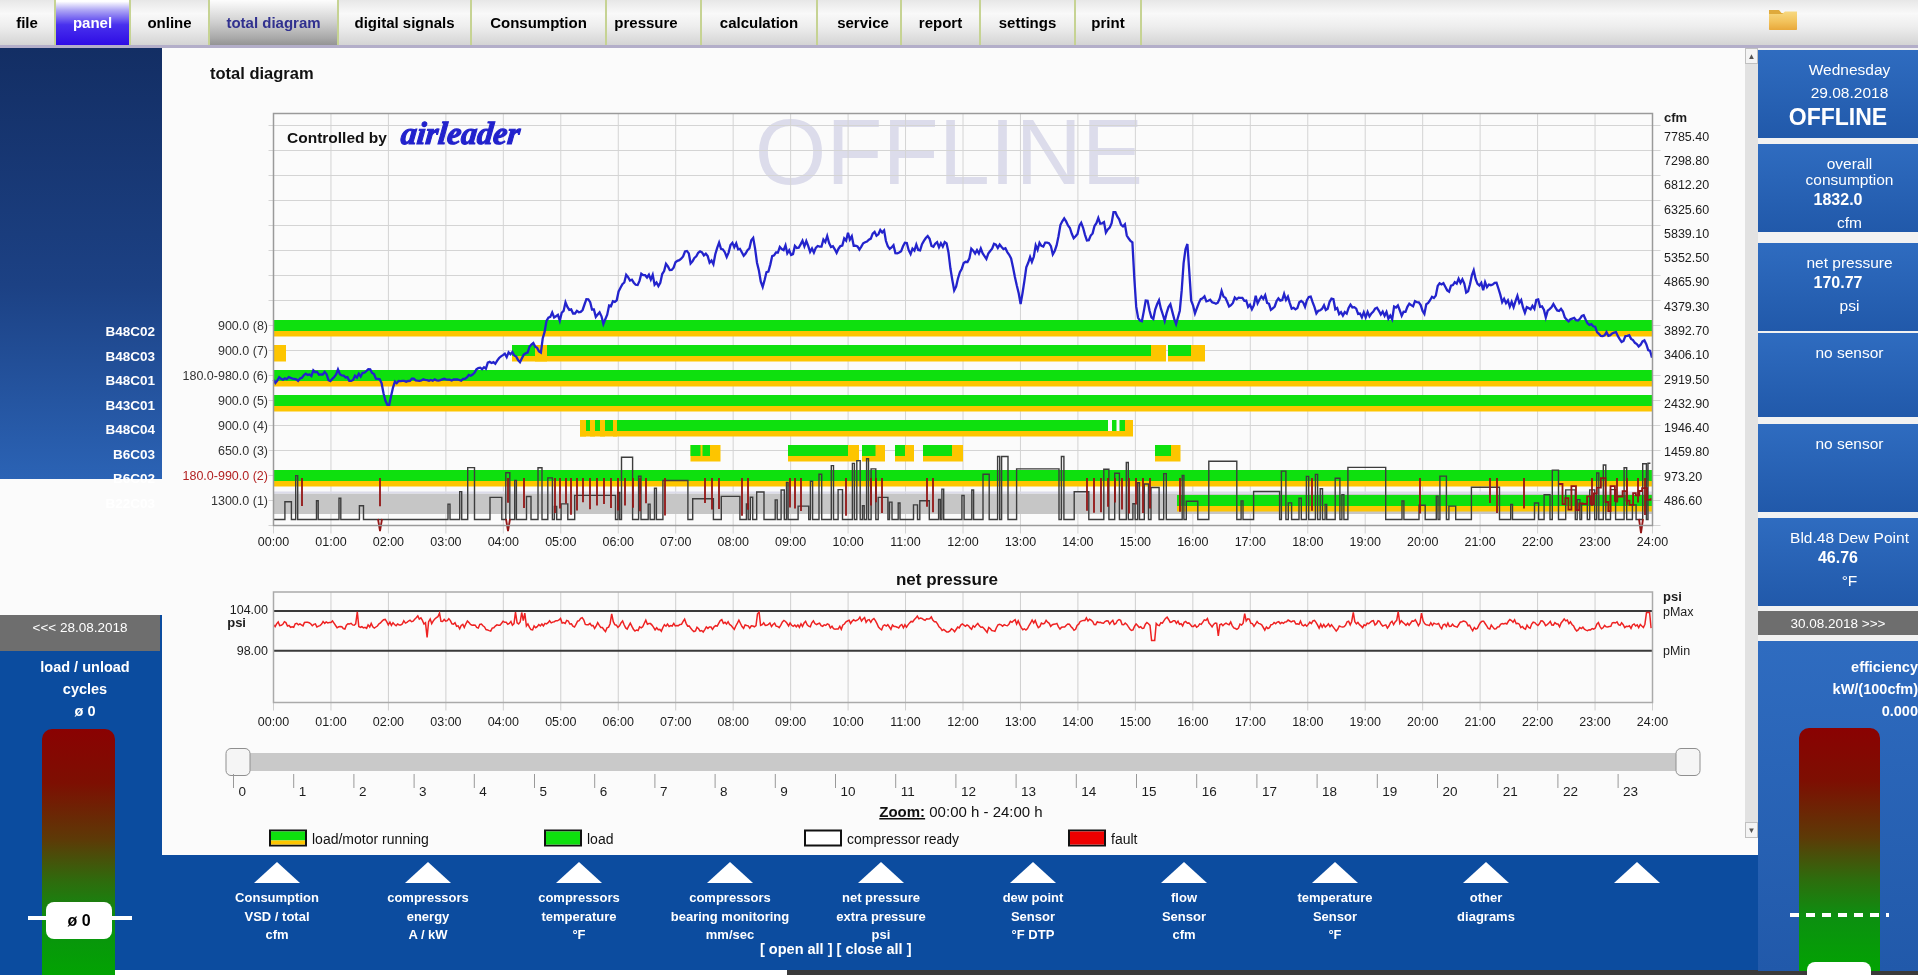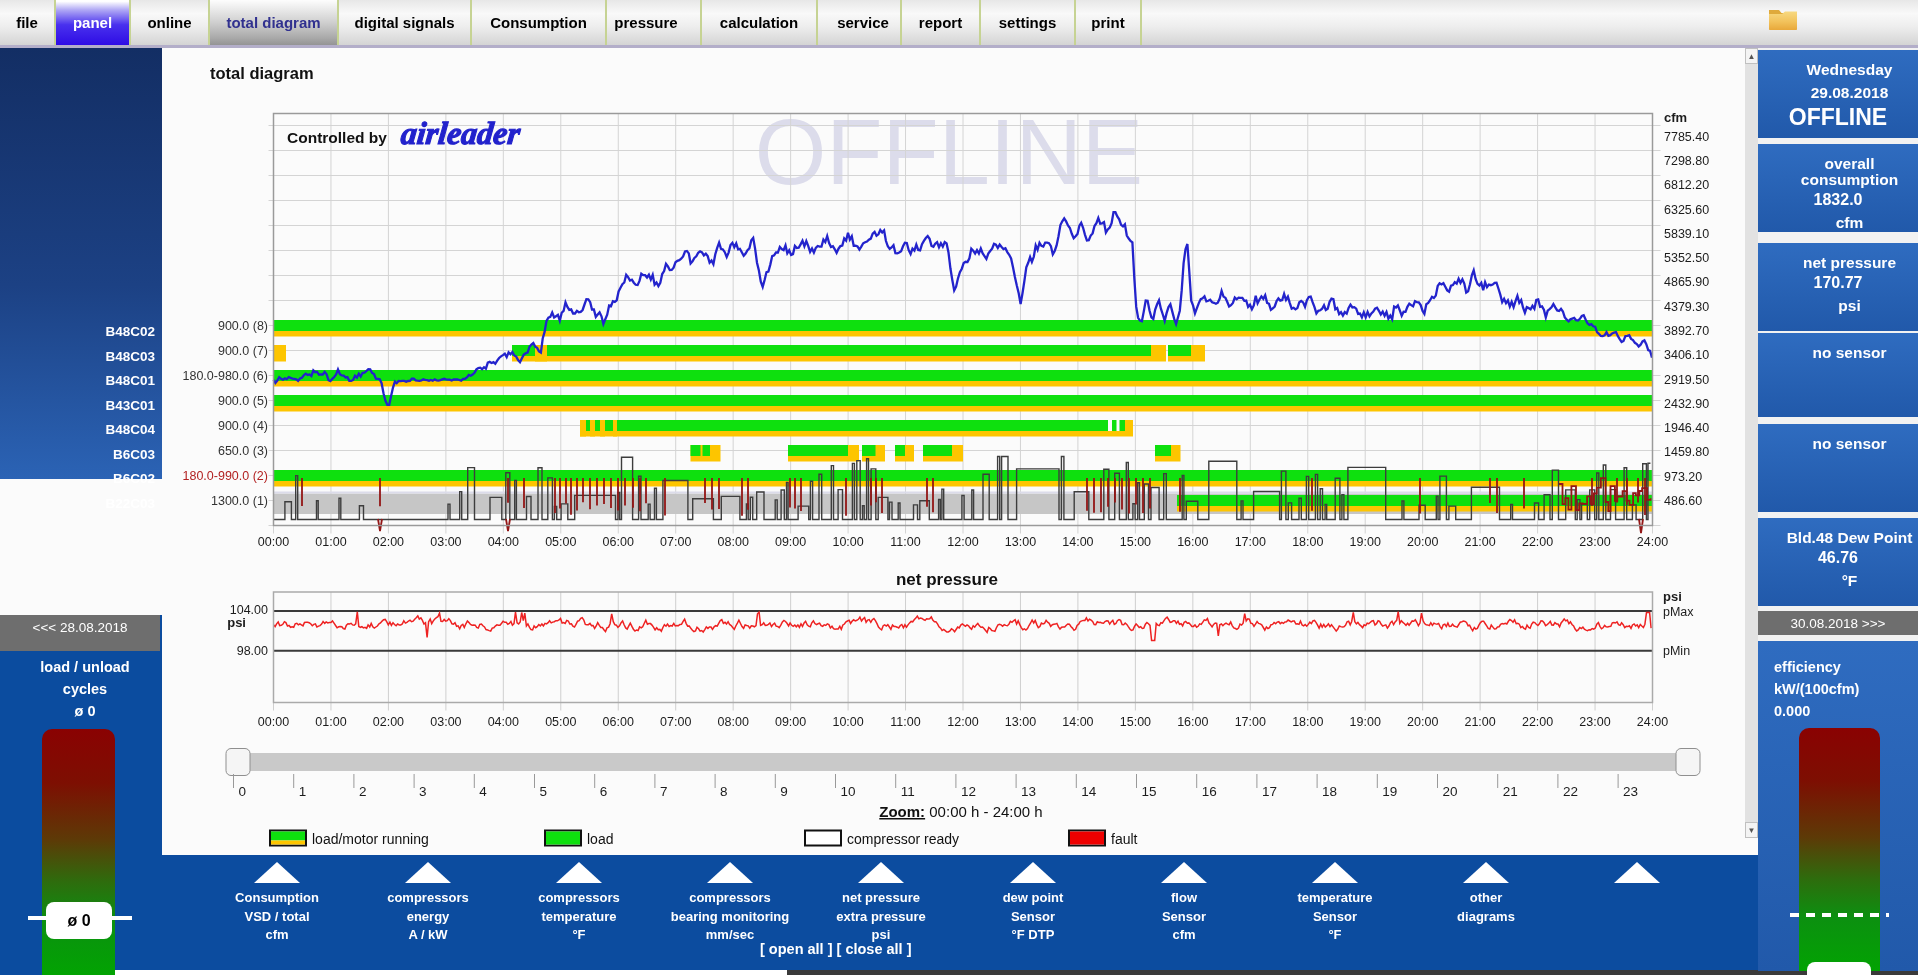--- a/index.html
+++ b/index.html
@@ -40,31 +40,31 @@
 #btmstrip { position:absolute; left:115px; top:970px; width:672px; height:5px; background:#fff; }
 #btmstrip2 { position:absolute; left:787px; top:970px; width:1131px; height:5px; background:#3a3a3a; }
 #vscroll { position:absolute; left:1745px; top:48px; width:13px; height:790px; background:#e2e2e2; }
 .varrow { position:absolute; left:0; width:13px; height:16px; background:#f4f4f4;
   border:1px solid #c0c0c0; color:#555; font-size:8px; text-align:center; line-height:15px; }
 #rightbar { position:absolute; left:1758px; top:48px; width:160px; height:923px;
   background:#f2f2f2; }
 .rbox { position:absolute; left:0; width:160px;
   background:linear-gradient(180deg,#2f6cc0 0%,#2159aa 100%);
   text-align:center; color:#fff; padding-top:12px; }
-.l1 { font-size:15.5px; font-weight:bold; line-height:16px;margin-left:23px; }
+.l1 { font-size:15.5px; font-weight:normal; line-height:16px;margin-left:23px; }
 .lbig { font-size:16px; font-weight:bold; margin-top:3px; margin-bottom:7px; }
 #rgrad { position:absolute; left:41px; top:680px; width:81px; height:243px;
   border-radius:10px 10px 0 0;
   background:linear-gradient(180deg,#8a0202 0%,#7d0f02 22%,#5d3a07 45%,#2e6c0d 62%,#0c9010 78%,#02a302 100%); }
 #rdash { position:absolute; left:32px; top:865px; width:99px; height:4px;
   background:repeating-linear-gradient(90deg,#fff 0,#fff 9px,transparent 9px,transparent 16px); }
 #rwbox { position:absolute; left:49px; top:914px; width:64px; height:20px; background:#fff;
   border-radius:8px 8px 0 0; }
-#efftxt { position:absolute; left:0; top:656px; width:160px; text-align:left; color:#fff;
-  font-size:14.5px; font-weight:bold; line-height:22px;padding-left:16px; }
+#efftxt { position:absolute; left:0; top:656px; width:160px; text-align:right; color:#fff;
+  font-size:14.5px; font-weight:bold; line-height:22px; }
 #folder { position:absolute; left:1768px; top:7px; }
 </style></head><body>
 <div id="page">
   <div id="tabbar">
       <div class="tab" style="left:0px;width:54px;border-left:none">file</div>
       <div class="tab tab-panel" style="left:54px;width:75px">panel</div>
       <div class="tab" style="left:129px;width:79px">online</div>
       <div class="tab tab-active" style="left:208px;width:129px">total diagram</div>
       <div class="tab" style="left:337px;width:133px">digital signals</div>
       <div class="tab" style="left:470px;width:135px">Consumption</div>

